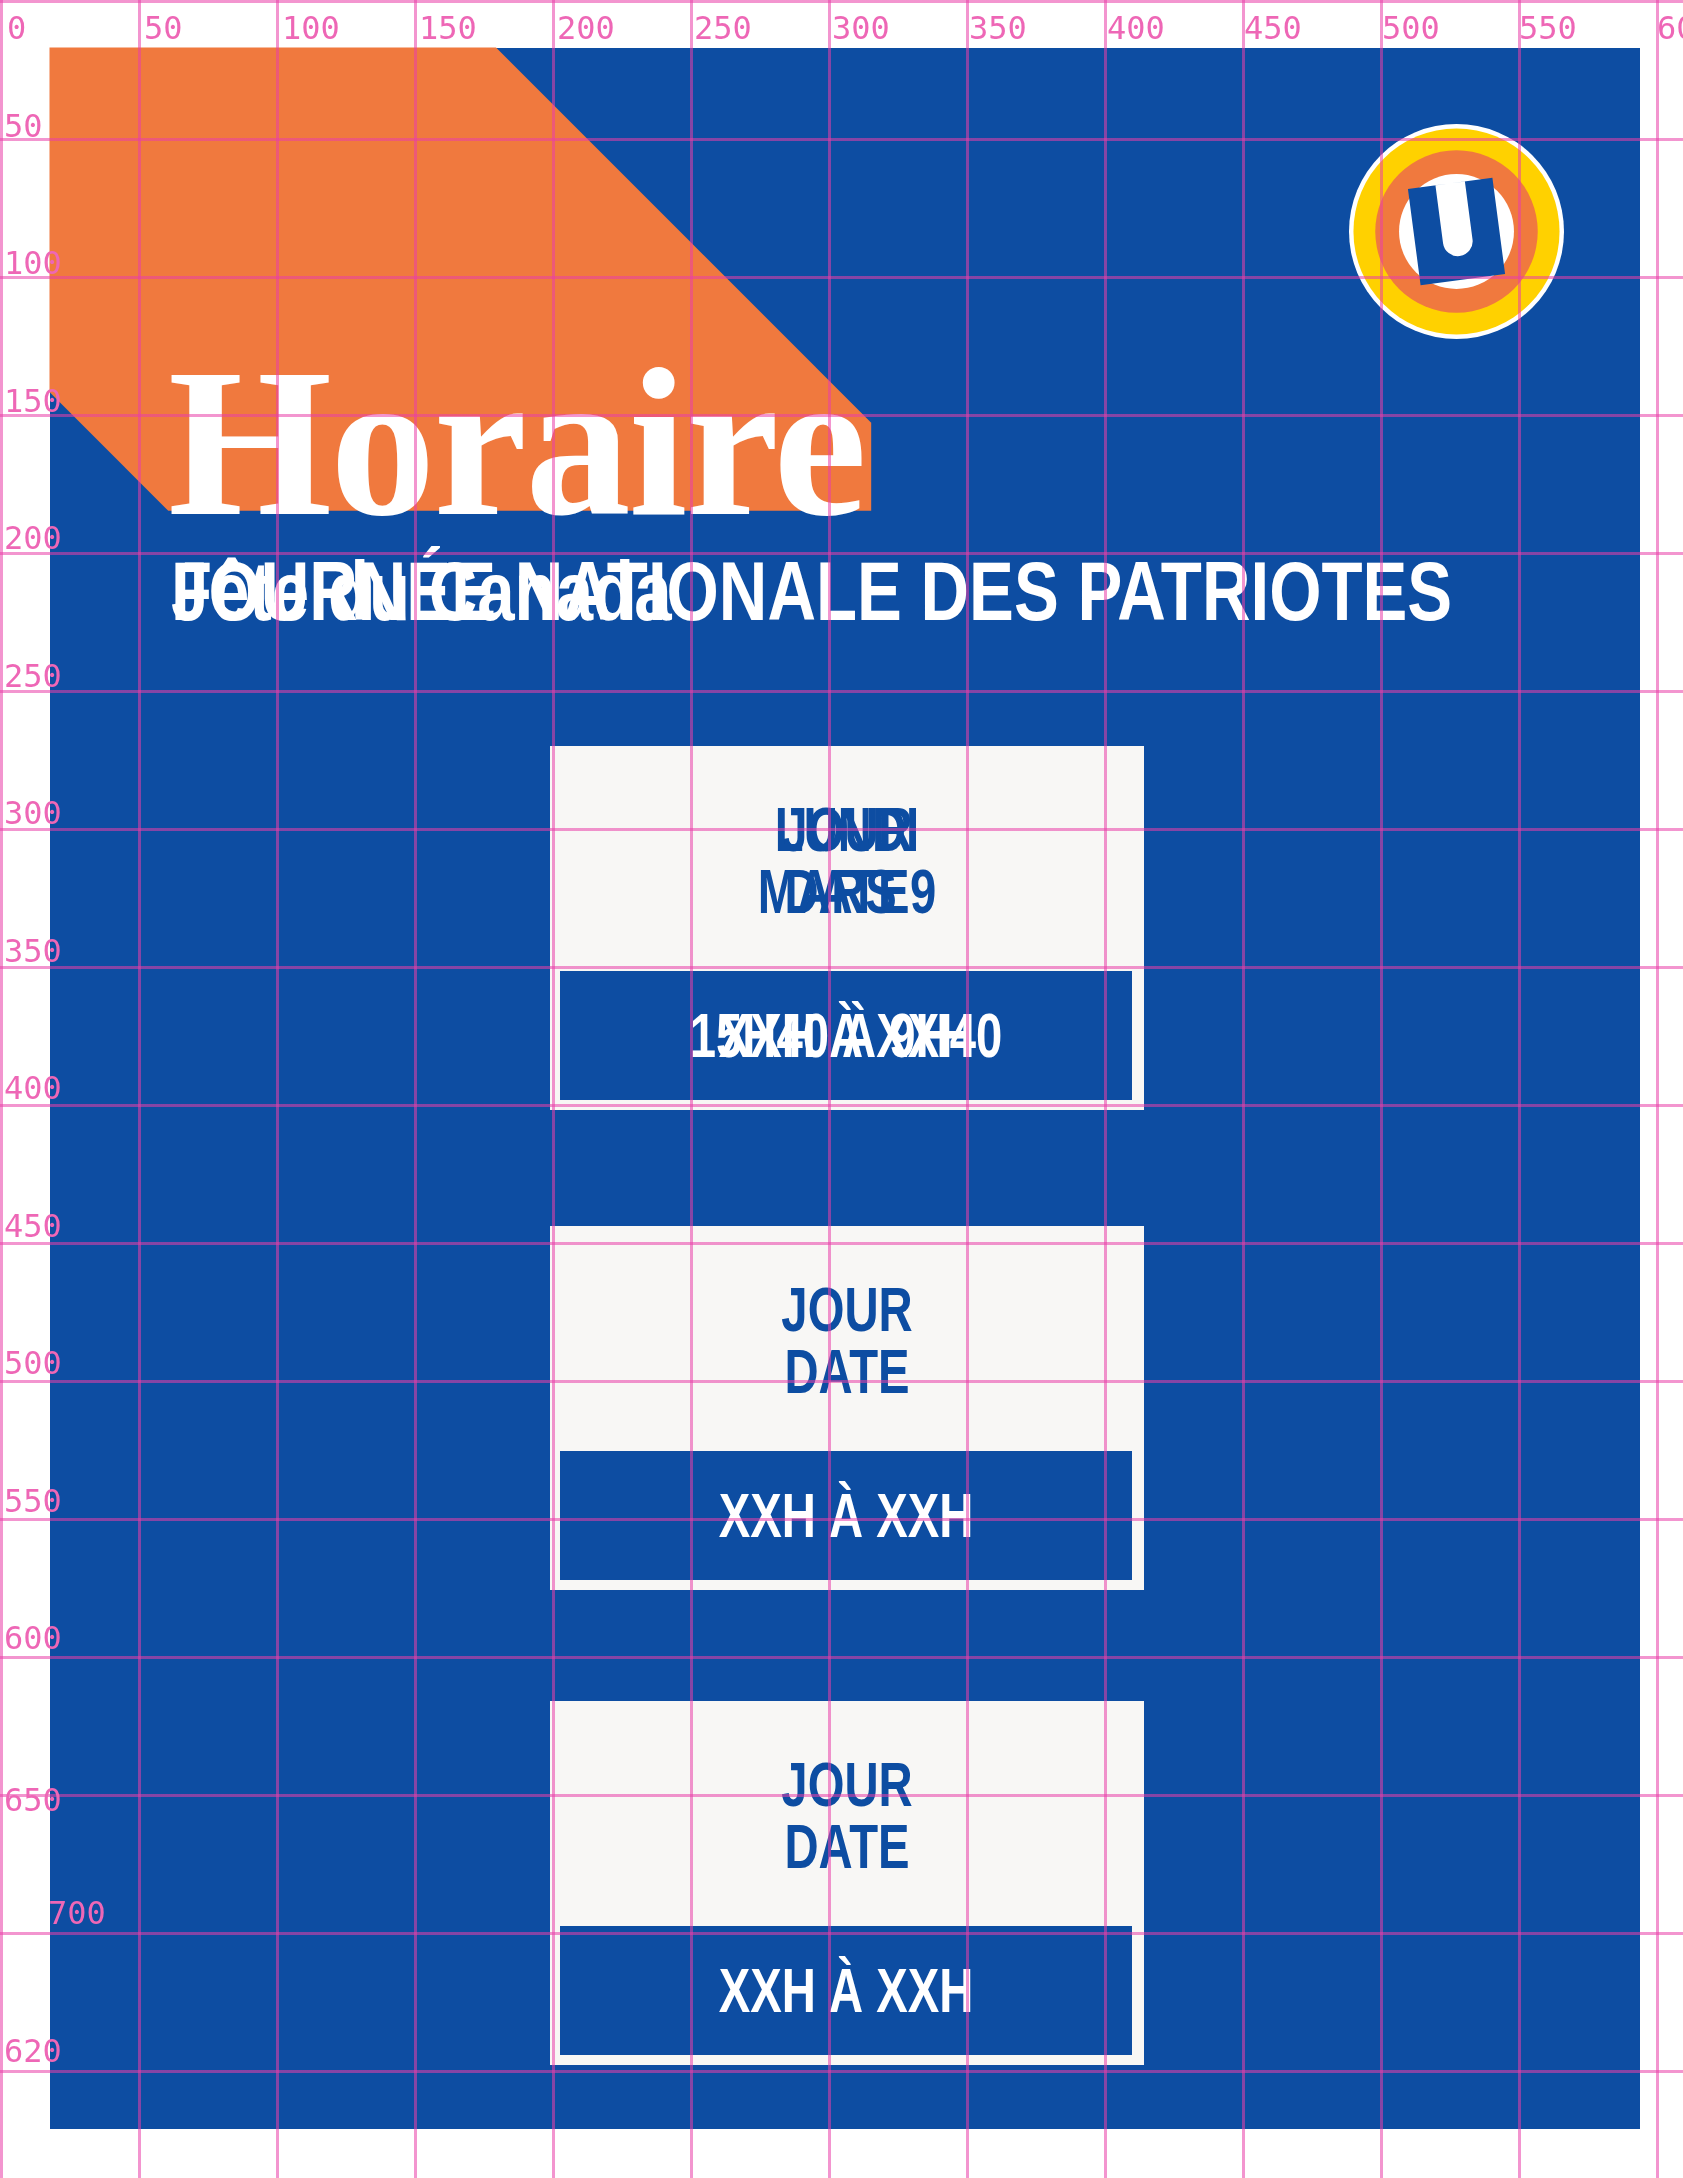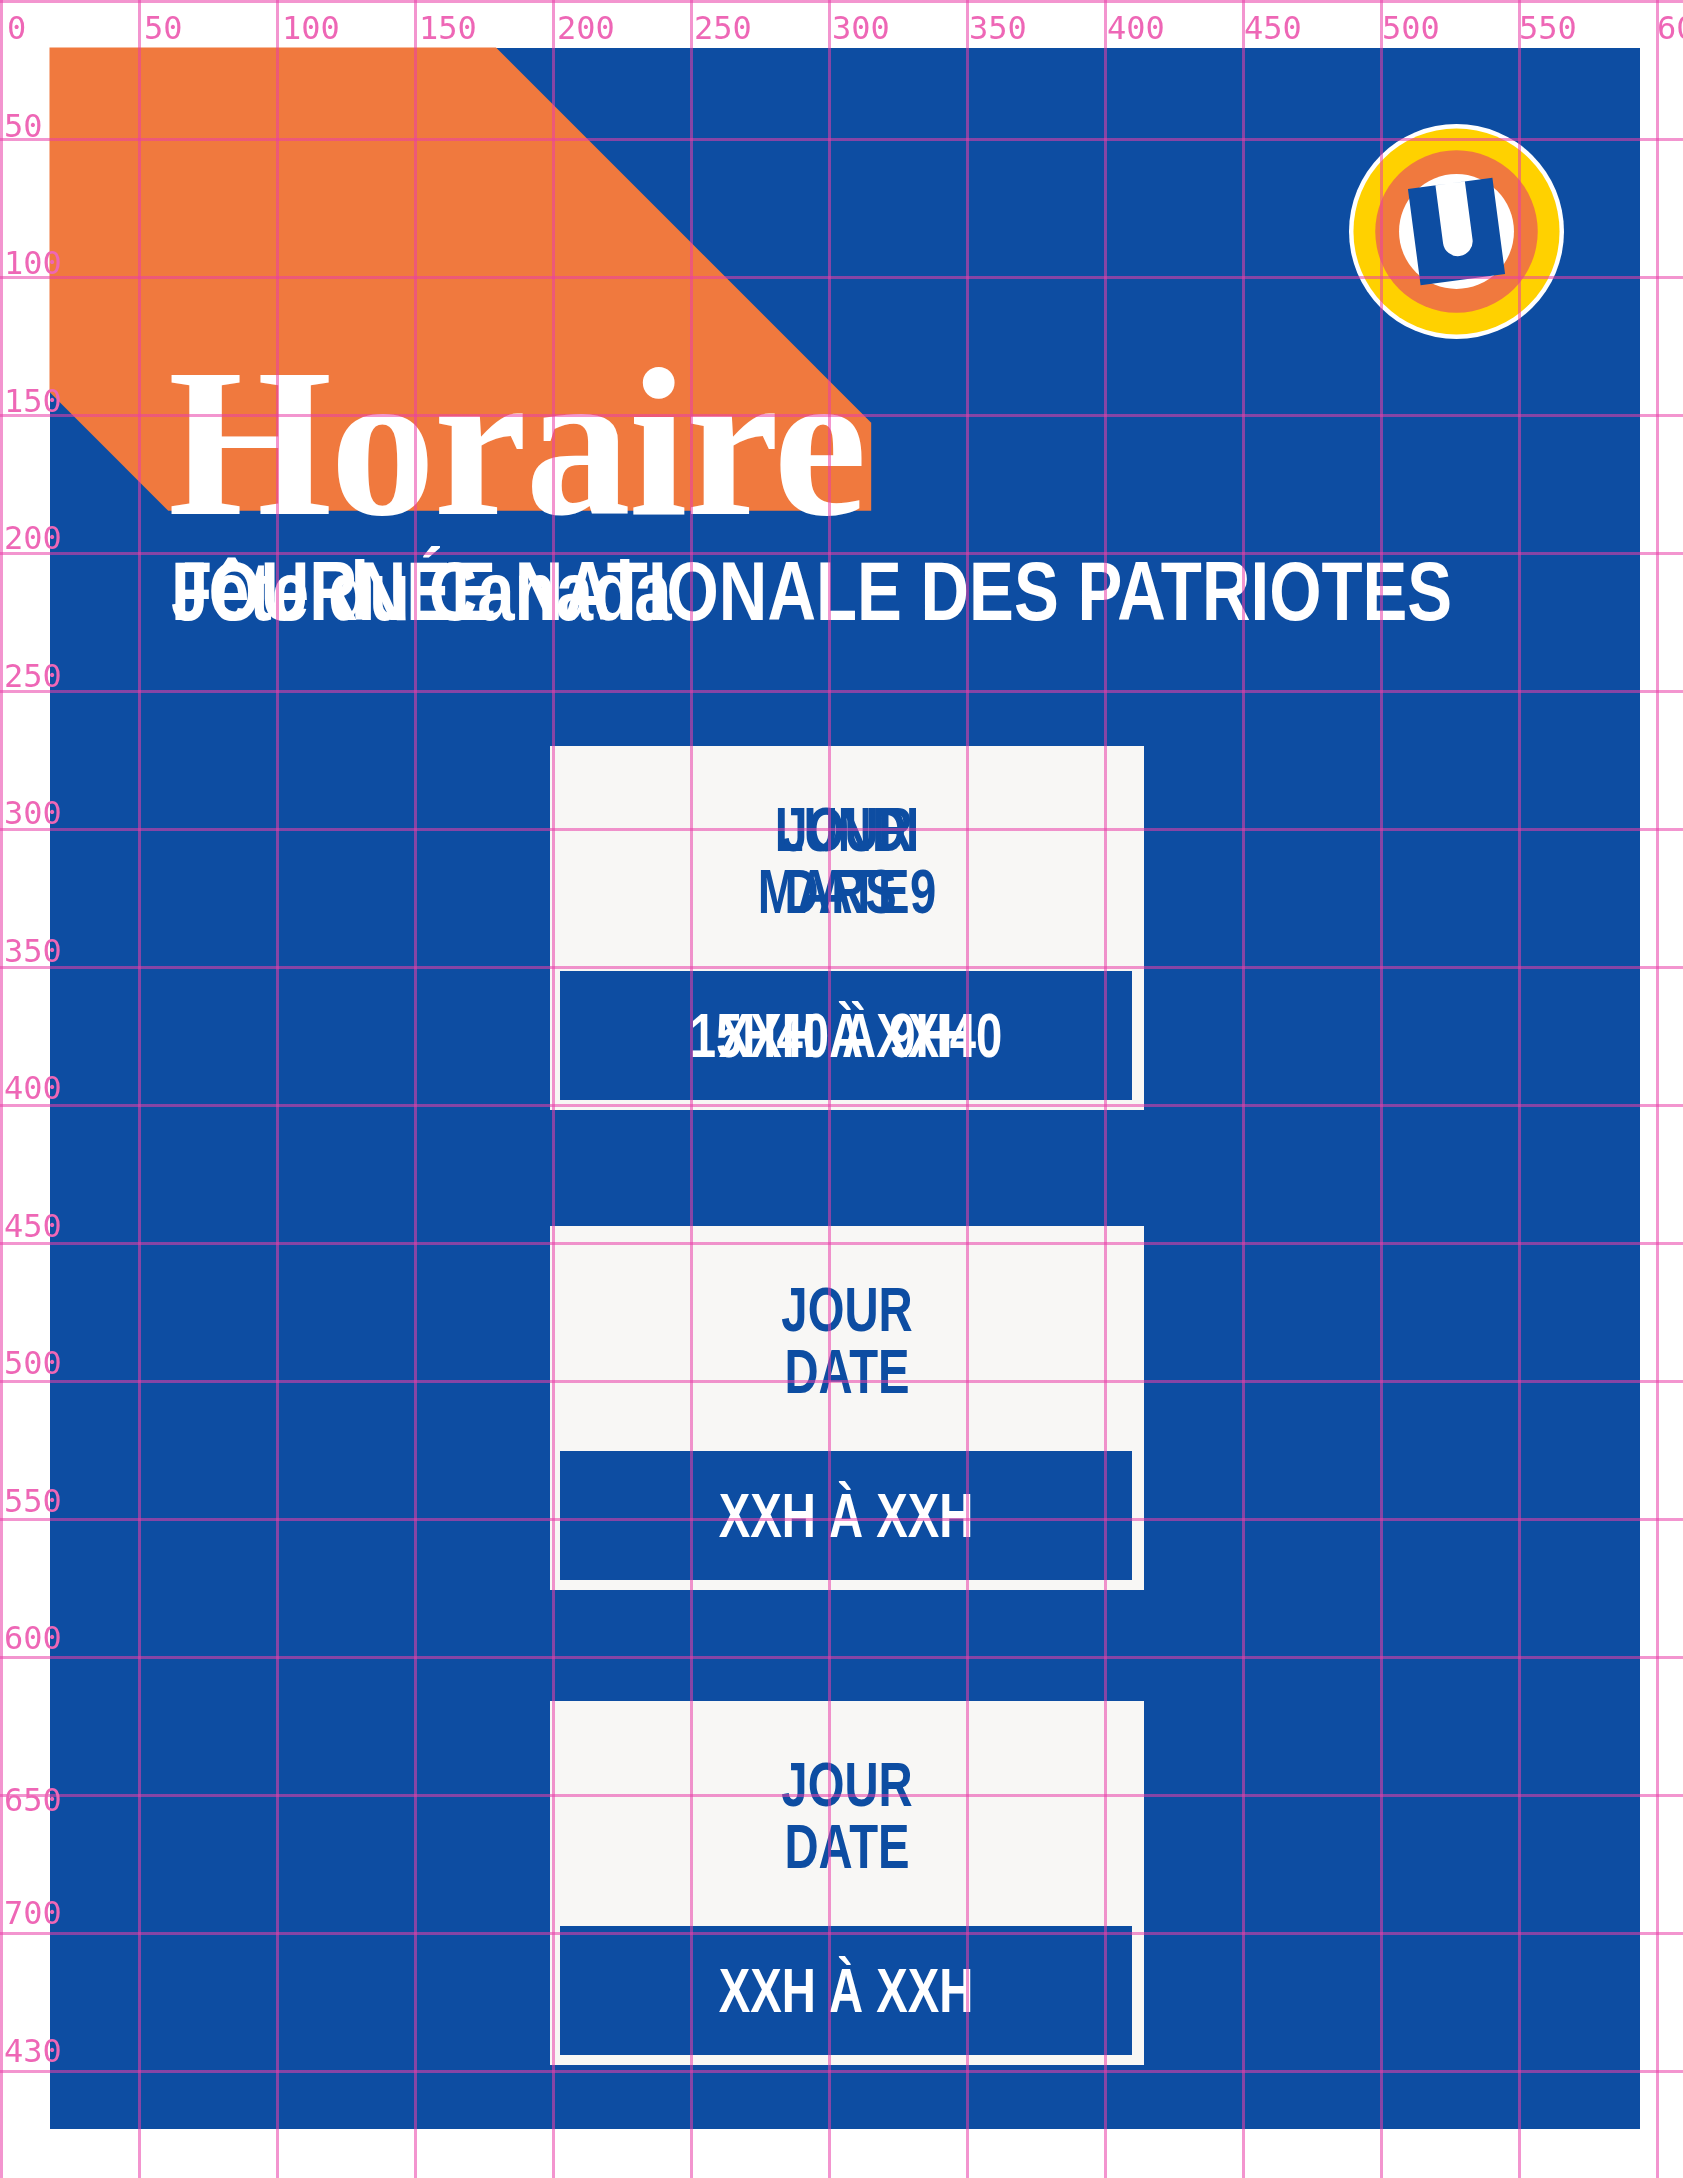--- a/index.html
+++ b/index.html
@@ -146,18 +146,18 @@
       <span class="rly" style="left: 4px; top: 522px;">200</span>
       <span class="rly" style="left: 4px; top: 660px;">250</span>
       <span class="rly" style="left: 4px; top: 797px;">300</span>
       <span class="rly" style="left: 4px; top: 935px;">350</span>
       <span class="rly" style="left: 4px; top: 1072px;">400</span>
       <span class="rly" style="left: 4px; top: 1210px;">450</span>
       <span class="rly" style="left: 4px; top: 1347px;">500</span>
       <span class="rly" style="left: 4px; top: 1485px;">550</span>
       <span class="rly" style="left: 4px; top: 1622px;">600</span>
       <span class="rly" style="left: 4px; top: 1760px; margin-top: 24px;">650</span>
-      <span class="rly" style="left: 4px; top: 1897px;">700</span>
-      <span class="rly" style="left: 4px; top: 2035px;">430</span>
+      <span class="rly" style="left: 4px; top: 1897px; padding-left: 44px;">700</span>
+      <span class="rly" style="left: 4px; top: 2035px;">620</span>
     </div>
 
 </div>
 
 
 </body></html>

